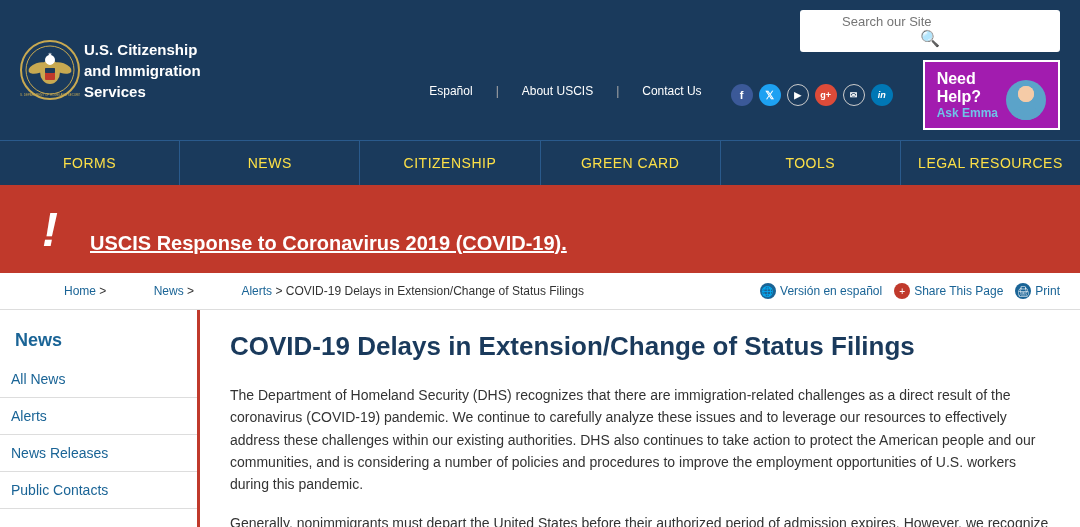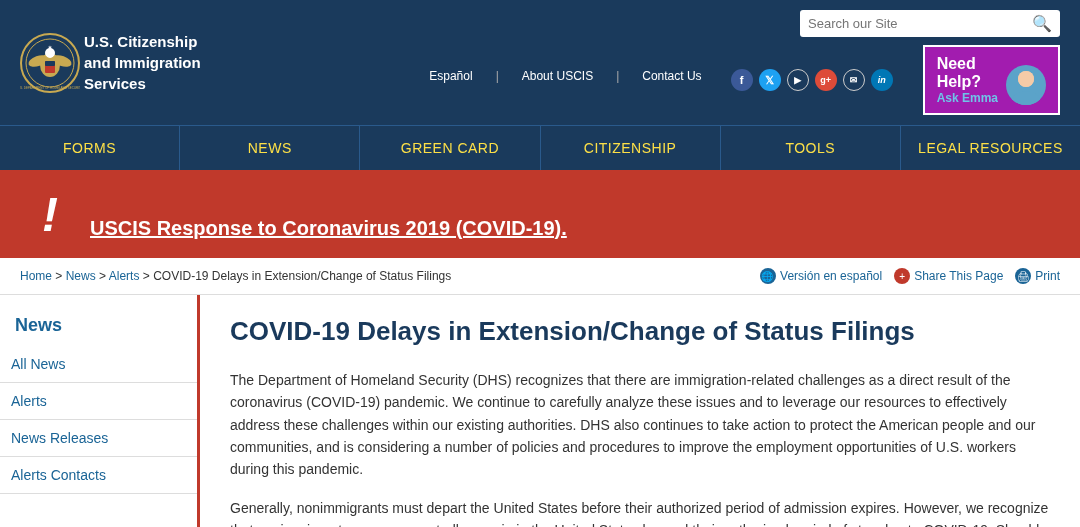--- a/index.html
+++ b/index.html
@@ -3,21 +3,21 @@
   <meta charset="utf-8">
   <style>
     * { margin: 0; padding: 0; box-sizing: border-box; }
     body { font-family: Arial, sans-serif; font-size: 14px; color: #333; width: 1080px; overflow-x: hidden; }
 
     
     .header { background-color: #1a3a5c; display: flex; align-items: center; padding: 10px 20px; justify-content: space-between; }
     .header-left { display: flex; align-items: center; gap: 4px; }
     .header-title { color: white; font-size: 15px; line-height: 1.4; font-weight: bold; }
     .header-right { display: flex; flex-direction: column; align-items: flex-end; gap: 8px; }
-    .search-bar { display: flex; align-items: center; background: white; border-radius: 3px; padding: 4px 8px; width: 260px; }
+    .search-bar { display: flex; align-items: center; background: white; border-radius: 3px; padding: 4px 8px; width: 260px; flex-direction: column; }
     .search-bar input { border: none; outline: none; flex: 1; font-size: 13px; color: #999; }
     .search-bar button { background: none; border: none; cursor: pointer; color: #555; font-size: 16px; }
     .header-links { color: white; font-size: 12px; display: flex; align-items: flex-start; gap: 23px; }
     .header-links a { color: white; text-decoration: none; }
     .header-links .separator { color: #aaa; }
     .social-icons { display: flex; gap: 6px; }
     .social-icon { width: 22px; height: 22px; border-radius: 50%; display: flex; align-items: center; justify-content: center; font-size: 11px; color: white; font-weight: bold; text-decoration: none; }
     .si-fb { background: #3b5998; }
     .si-tw { background: #1da1f2; }
     .si-yt { background: #1a3a5c; border: 1px solid #ccc; }
@@ -37,21 +37,21 @@
 
     
     .alert-banner { background: #c0392b; display: flex; align-items: center; padding: 16px 30px; gap: 20px; }
     .alert-icon { font-size: 48px; color: white; font-weight: bold; font-style: italic; min-width: 40px; text-align: center; }
     .alert-text { color: white; font-size: 20px; font-weight: bold; line-height: 1.4; }
     .alert-text a { color: white; text-decoration: underline; }
 
     
     .breadcrumb-bar { display: flex; justify-content: space-between; align-items: center; padding: 10px 20px; border-bottom: 1px solid #ddd; background: white; }
     .breadcrumb { font-size: 12px; color: #1a6496; }
-    .breadcrumb a { color: #1a6496; text-decoration: none; }
+    .breadcrumb a { color: #1a6496; text-decoration: none; margin-left: 44px; }
     .breadcrumb span { color: #333; }
     .breadcrumb-actions { display: flex; align-items: center; gap: 12px; font-size: 12px; }
     .breadcrumb-action { color: #1a6496; display: flex; align-items: center; gap: 4px; cursor: pointer; text-decoration: none; }
     .action-icon { width: 16px; height: 16px; border-radius: 50%; display: inline-flex; align-items: center; justify-content: center; font-size: 10px; color: white; }
     .ai-globe { background: #1a6496; }
     .ai-share { background: #c0392b; }
     .ai-print { background: #1a6496; }
 
     
     .main { display: flex; background: white; }
@@ -129,22 +129,22 @@
           </svg>
         </div>
       </div>
     </div>
   </div>
 </div>
 
 <nav class="nav">
   <div class="nav-item">FORMS</div>
   <div class="nav-item">NEWS</div>
+  <div class="nav-item">CITIZENSHIP</div>
   <div class="nav-item">GREEN CARD</div>
-  <div class="nav-item">CITIZENSHIP</div>
   <div class="nav-item">TOOLS</div>
   <div class="nav-item">LEGAL RESOURCES</div>
 </nav>
 
 <div class="alert-banner">
   <div class="alert-icon">!</div>
   <div class="alert-text">
     <br>
     <a href="#">USCIS Response to Coronavirus 2019 (COVID-19).</a>
   </div>
@@ -176,21 +176,21 @@
   </div>
 </div>
 
 <div class="main">
 
   <aside class="sidebar">
     <div class="sidebar-title">News</div>
     <a class="sidebar-item">All News</a>
     <a class="sidebar-item">Alerts</a>
     <a class="sidebar-item">News Releases</a>
-    <a class="sidebar-item">Alerts Contacts</a>
+    <a class="sidebar-item">Public Contacts</a>
   </aside>
 
   <article class="article">
     <h1 class="article-title">COVID-19 Delays in Extension/Change of Status Filings</h1>
     <div class="article-body">
       <p>The Department of Homeland Security (DHS) recognizes that there are immigration-related challenges as a direct result of the coronavirus (COVID-19) pandemic. We continue to carefully analyze these issues and to leverage our resources to effectively address these challenges within our existing authorities. DHS also continues to take action to protect the American people and our communities, and is considering a number of policies and procedures to improve the employment opportunities of U.S. workers during this pandemic.</p>
       <p>Generally, nonimmigrants must depart the United States before their authorized period of admission expires. However, we recognize that nonimmigrants may unexpectedly remain in the United States beyond their authorized period of stay due to COVID-19. Should this occur, the following options are available for nonimmigrants:</p>
     </div>
   </article>
 </div>

